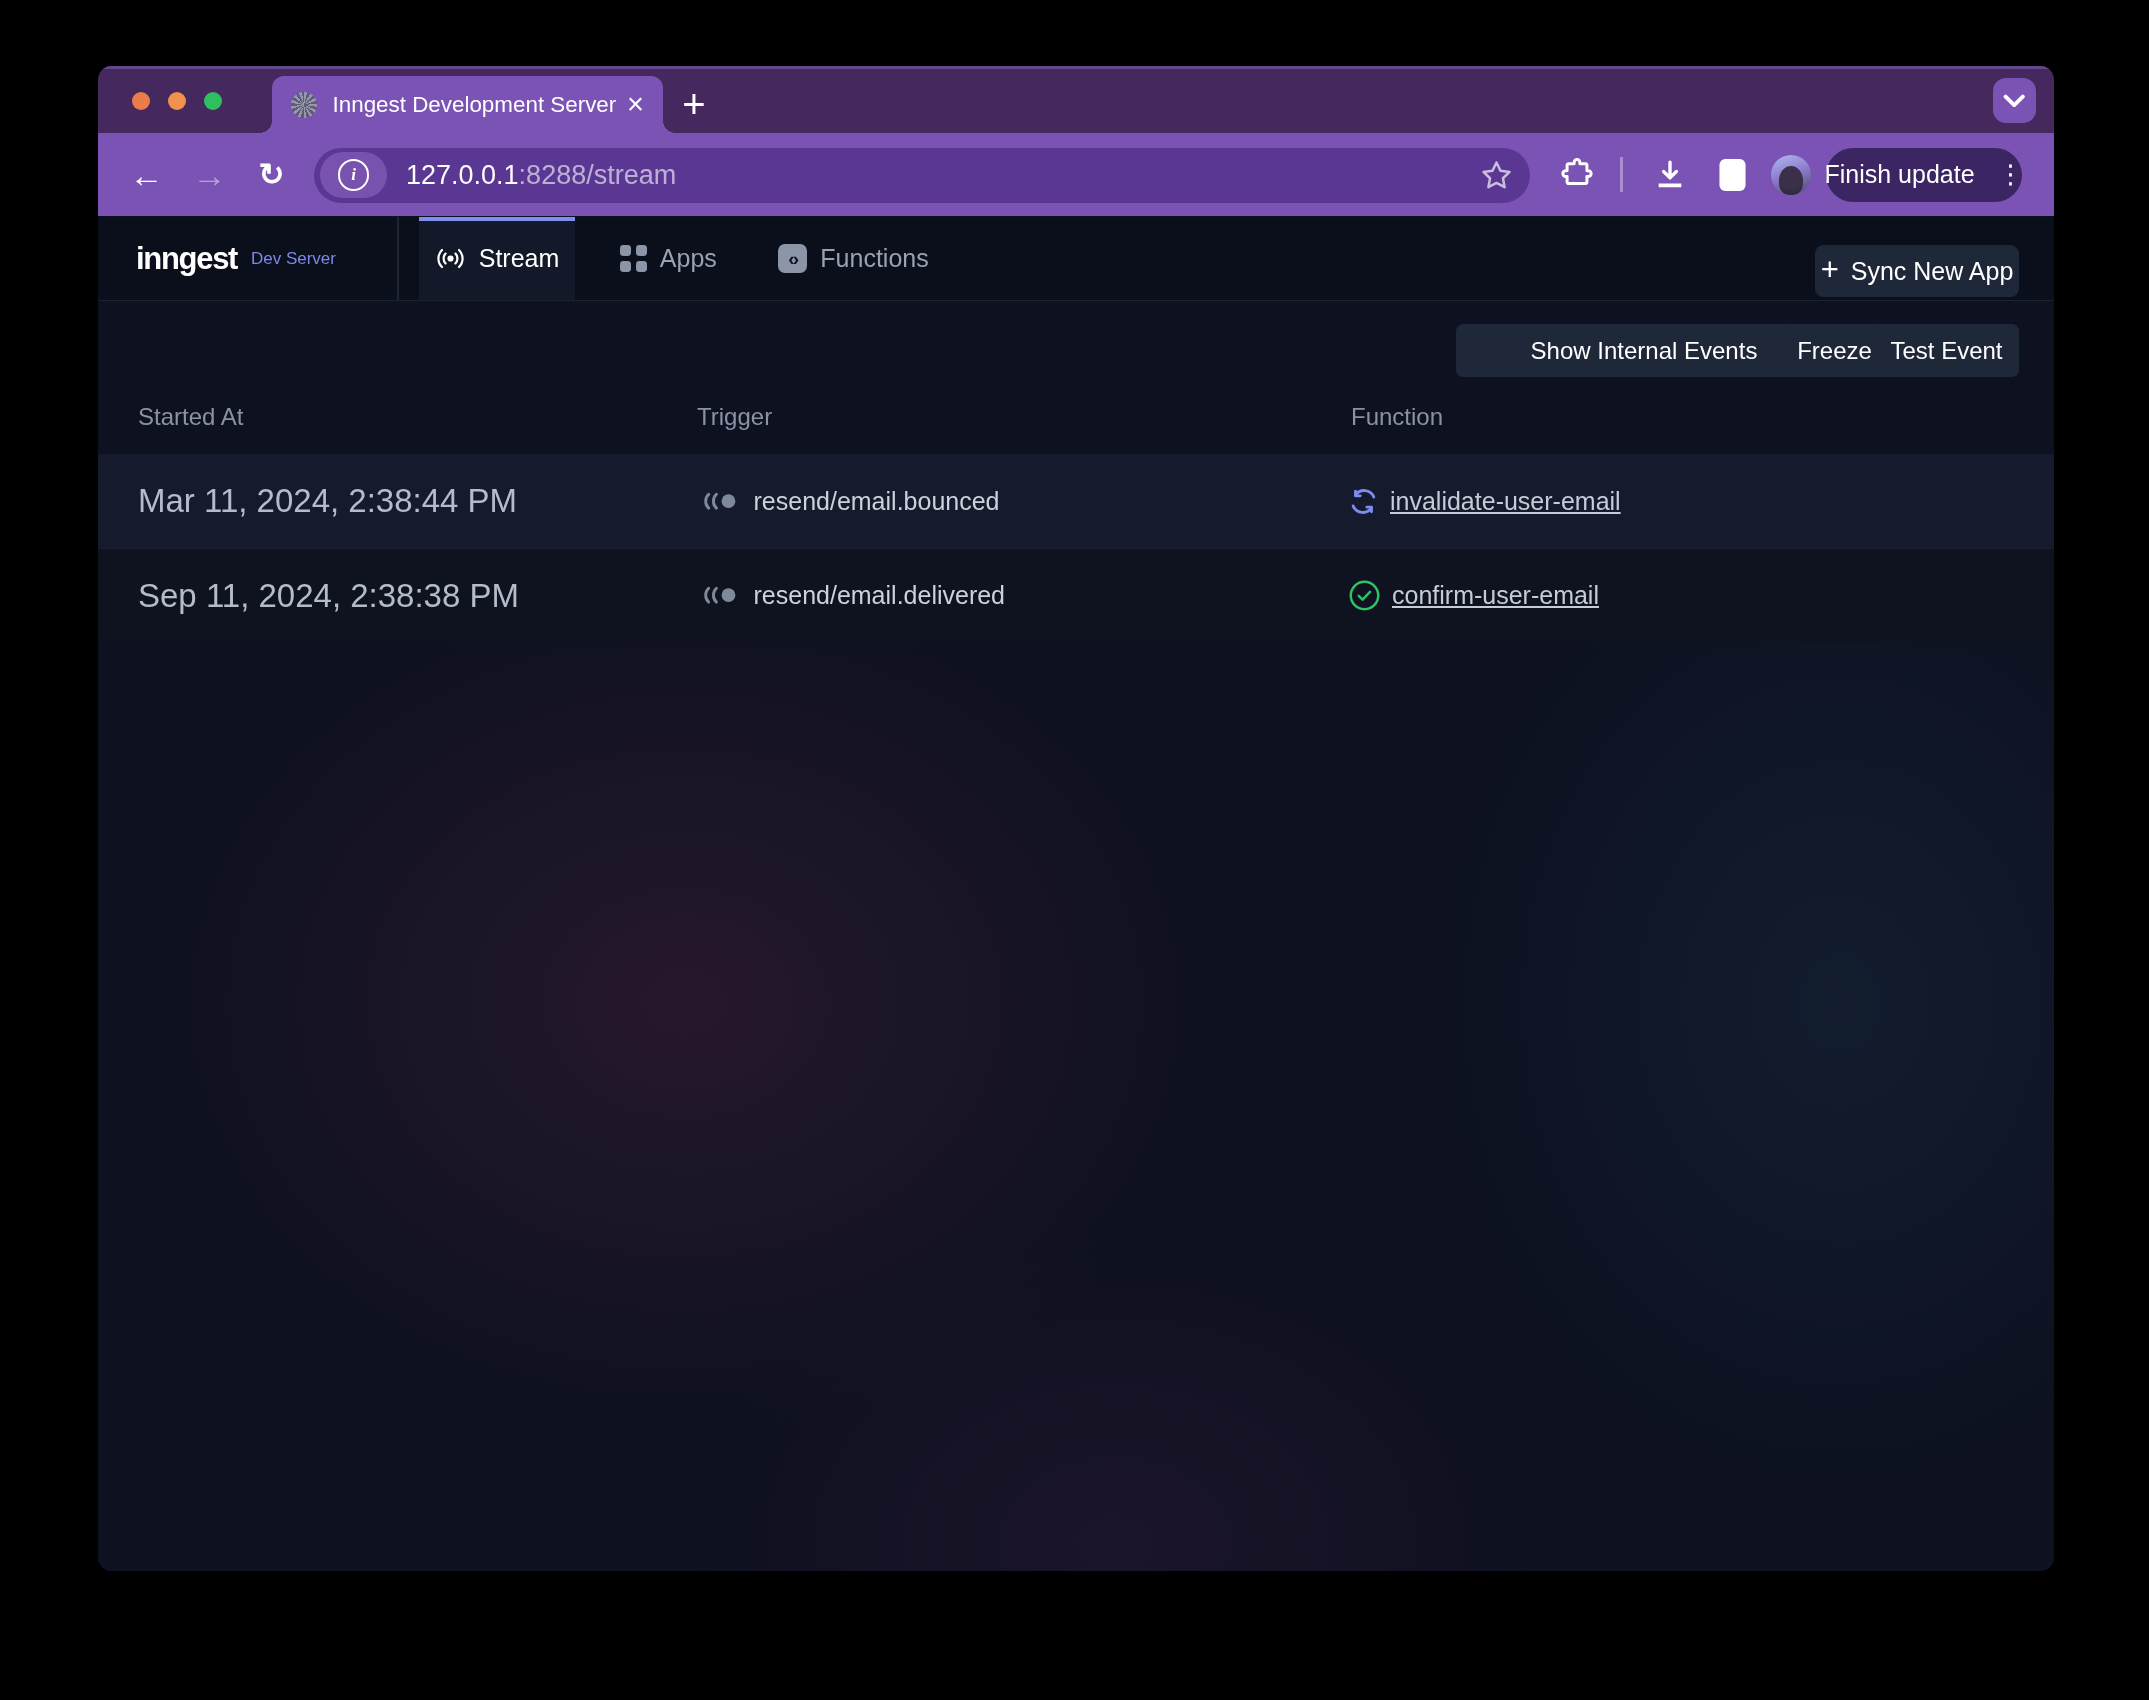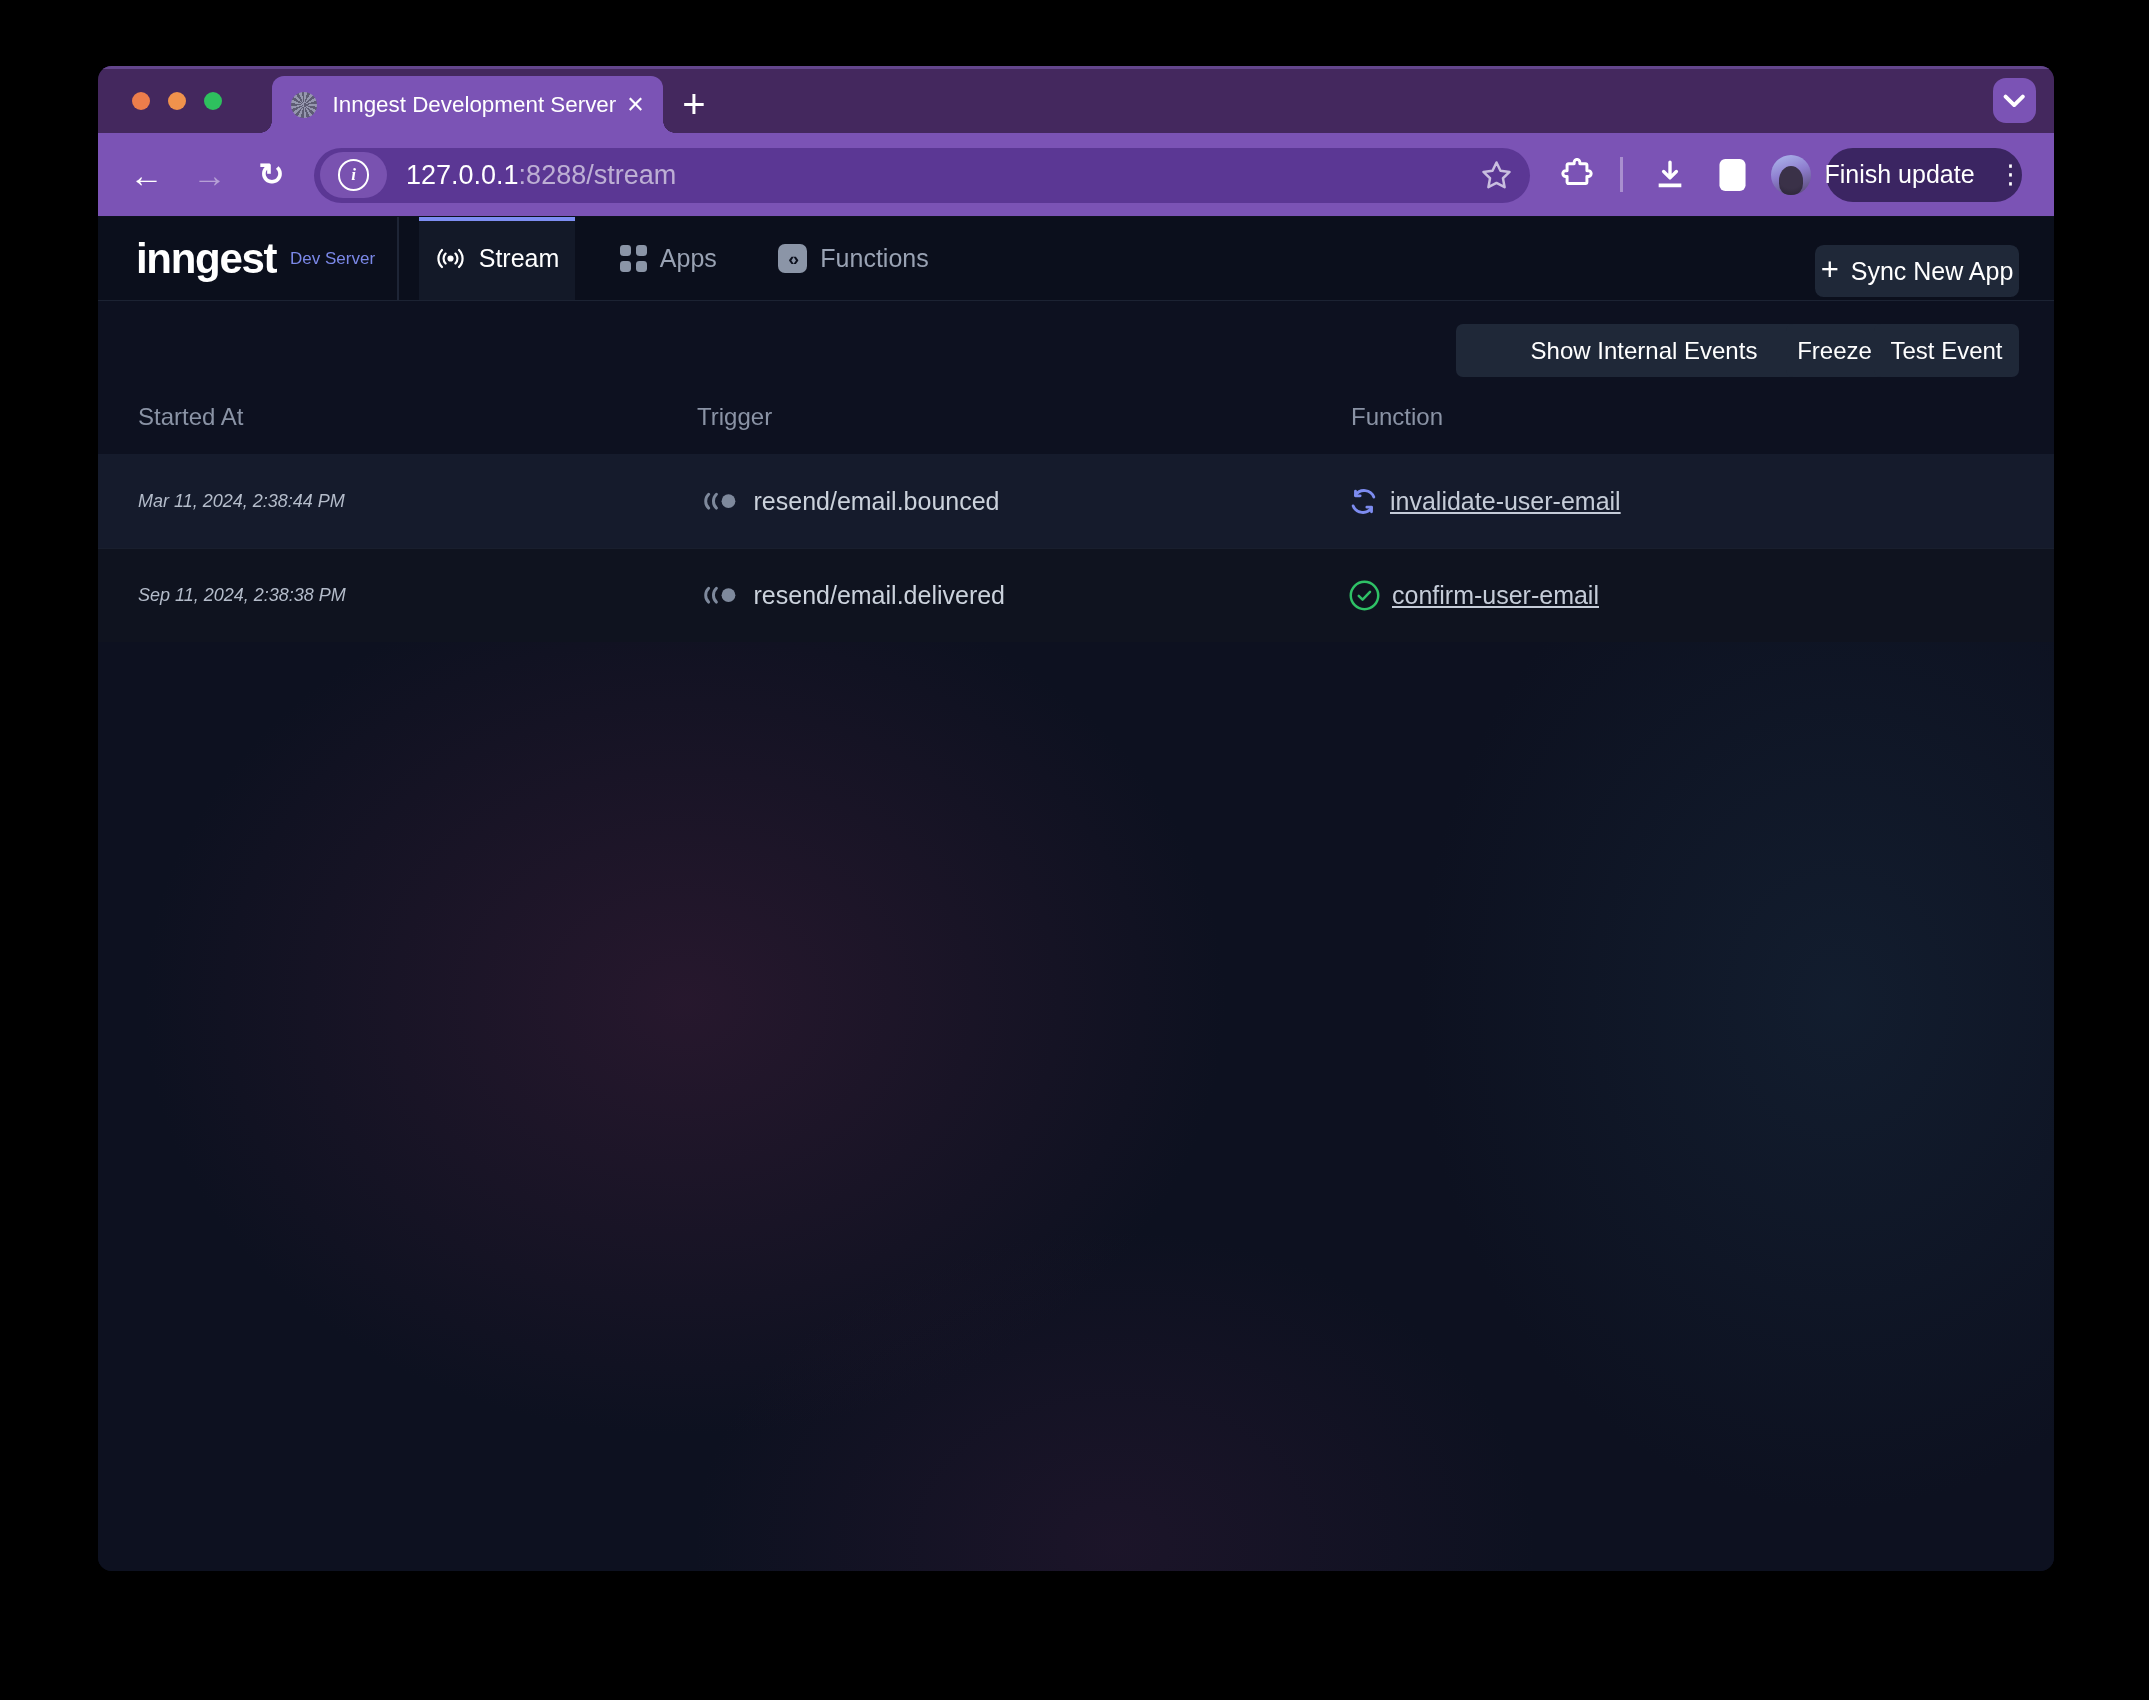--- a/index.html
+++ b/index.html
@@ -46,21 +46,21 @@
 
   
   .app{position:absolute;left:0;top:151px;width:100%;height:1354px;
     background:
       radial-gradient(774px 619px at 30% 58%, rgba(64,30,58,.50), rgba(0,0,0,0) 70%),
       radial-gradient(585px 706px at 89% 58%, rgba(26,47,68,.40), rgba(0,0,0,0) 72%),
       radial-gradient(602px 447px at 52% 98%, rgba(52,26,56,.38), rgba(0,0,0,0) 70%),
       #0d1120;}
   .app-header{position:absolute;left:0;top:0;width:100%;height:83px;background:rgba(11,15,28,.92);border-bottom:0.9px solid #1c2333;}
   .brand{position:absolute;left:38px;top:0;height:83px;display:flex;align-items:center;}
-  .brand-logo{color:#fff;font-size:42px;font-weight:bold;letter-spacing:-1.3px;}
+  .brand-logo{color:#fff;font-size:31px;font-weight:bold;letter-spacing:-1.3px;}
   .brand-sub{color:#7b88e8;font-size:17px;margin-left:13.8px;}
   .brand-divider{position:absolute;left:299px;top:0;width:1.7px;height:83px;background:#1e2536;}
   .nav-item{position:absolute;top:0;height:83px;display:flex;align-items:center;justify-content:center;gap:13px;font-size:25px;}
   .nav-stream{left:321px;width:156px;background:#131928;color:#fff;}
   .nav-stream::before{content:"";position:absolute;left:0;top:0;width:100%;height:4.3px;background:#7e8ef2;}
   .nav-apps{left:506px;width:129px;color:#99a2b3;}
   .nav-functions{left:661px;width:189px;color:#99a2b3;}
   .apps-grid{display:grid;grid-template-columns:11.2px 11.2px;grid-template-rows:11.2px 11.2px;gap:4.3px;}
   .apps-grid span{background:#8b95a7;border-radius:3.4px;}
   .fn-badge{width:29px;height:29px;border-radius:6.9px;background:#8b95a7;color:#0c101d;font-size:19px;font-weight:bold;display:flex;align-items:center;justify-content:center;letter-spacing:-1.7px;}
@@ -74,21 +74,21 @@
 
   .thead{position:absolute;top:182px;left:0;width:100%;height:52px;color:#8a93a5;font-size:24px;}
   .th{position:absolute;top:4px;}
   .th-0{left:40px;}
   .th-1{left:599px;}
   .th-2{left:1253px;}
 
   .row{position:absolute;left:0;width:100%;height:94px;}
   .row-0{top:237px;background:#151b2c;}
   .row-1{top:331px;background:#0f131f;border-top:0.9px solid #191f2e;box-sizing:border-box;}
-  .cell-date{position:absolute;left:40px;top:0;height:100%;display:flex;align-items:center;color:#b4bcca;font-size:18px;font-style:italic;}
+  .cell-date{position:absolute;left:40px;top:0;height:100%;display:flex;align-items:center;color:#b4bcca;font-size:33px;}
   .cell-trigger{position:absolute;left:602px;top:0;height:100%;display:flex;align-items:center;gap:15.5px;color:#cbd2dc;font-size:25px;}
   .cell-fn{position:absolute;left:1250px;top:0;height:100%;display:flex;align-items:center;gap:11px;color:#c5ccd8;font-size:25px;text-decoration:underline;}
 </style>
 </head>
 <body>
 
 <div>
   <div class="window">
 
     <div class="tabstrip">

